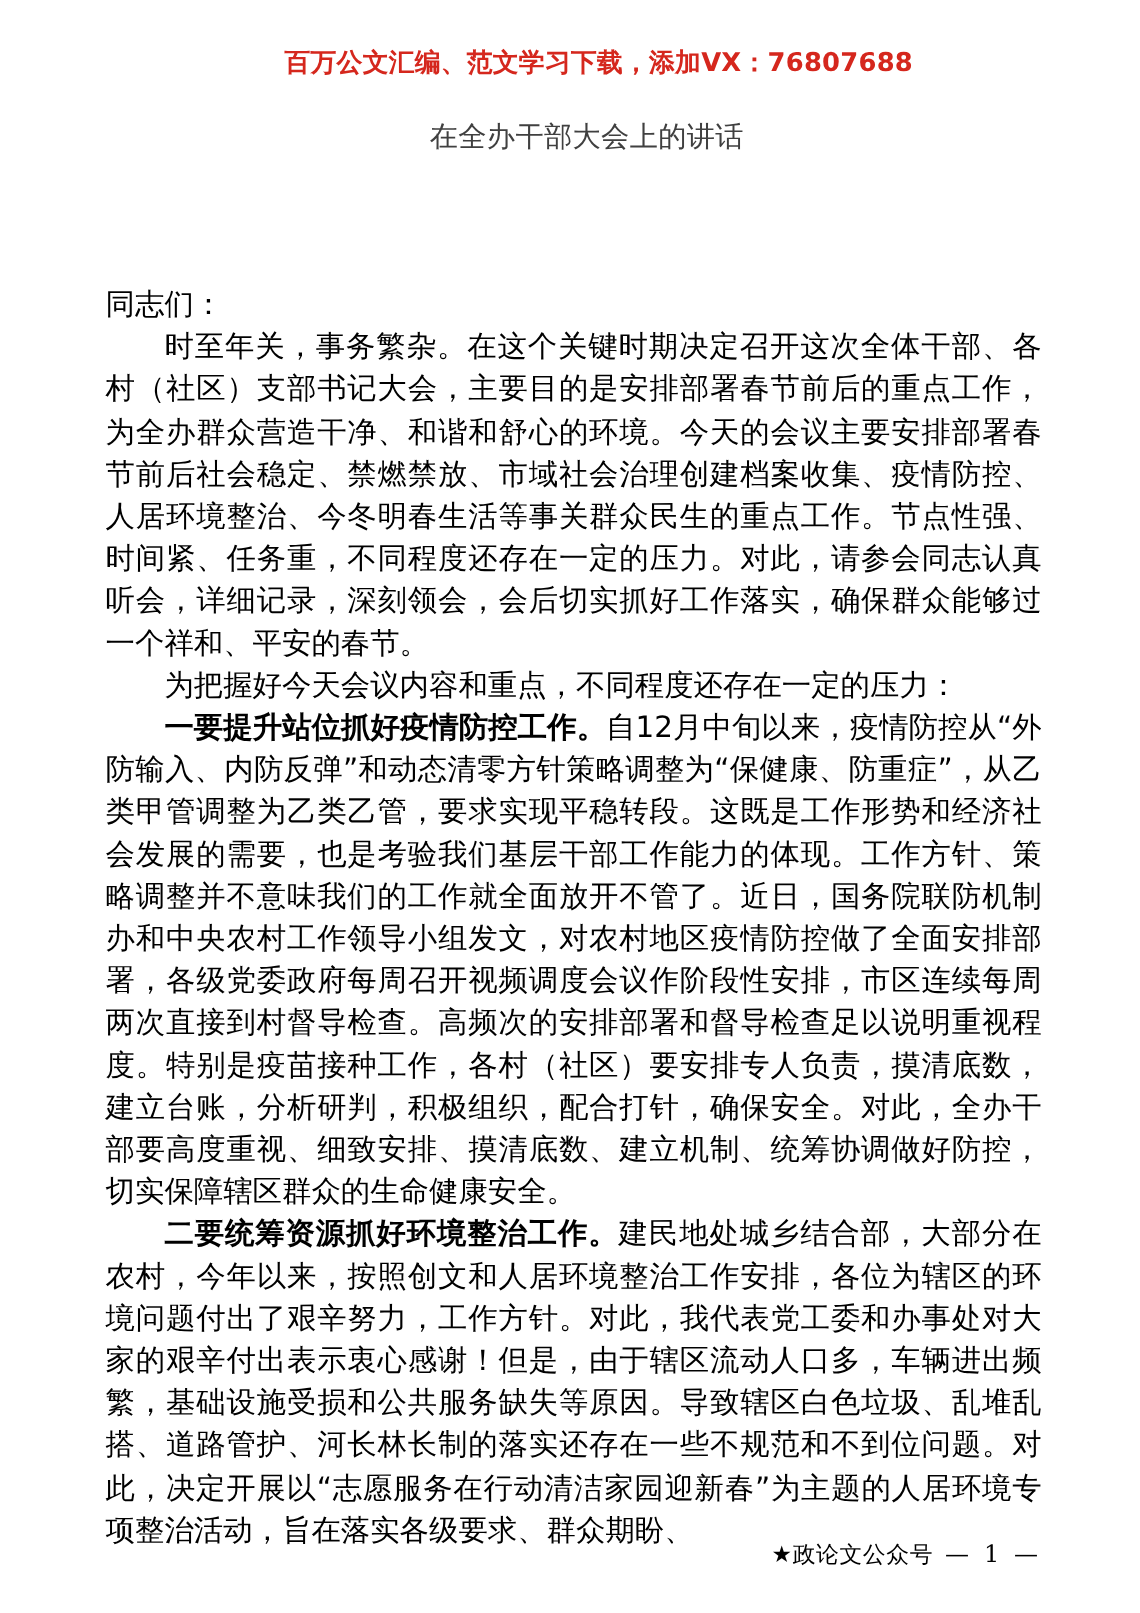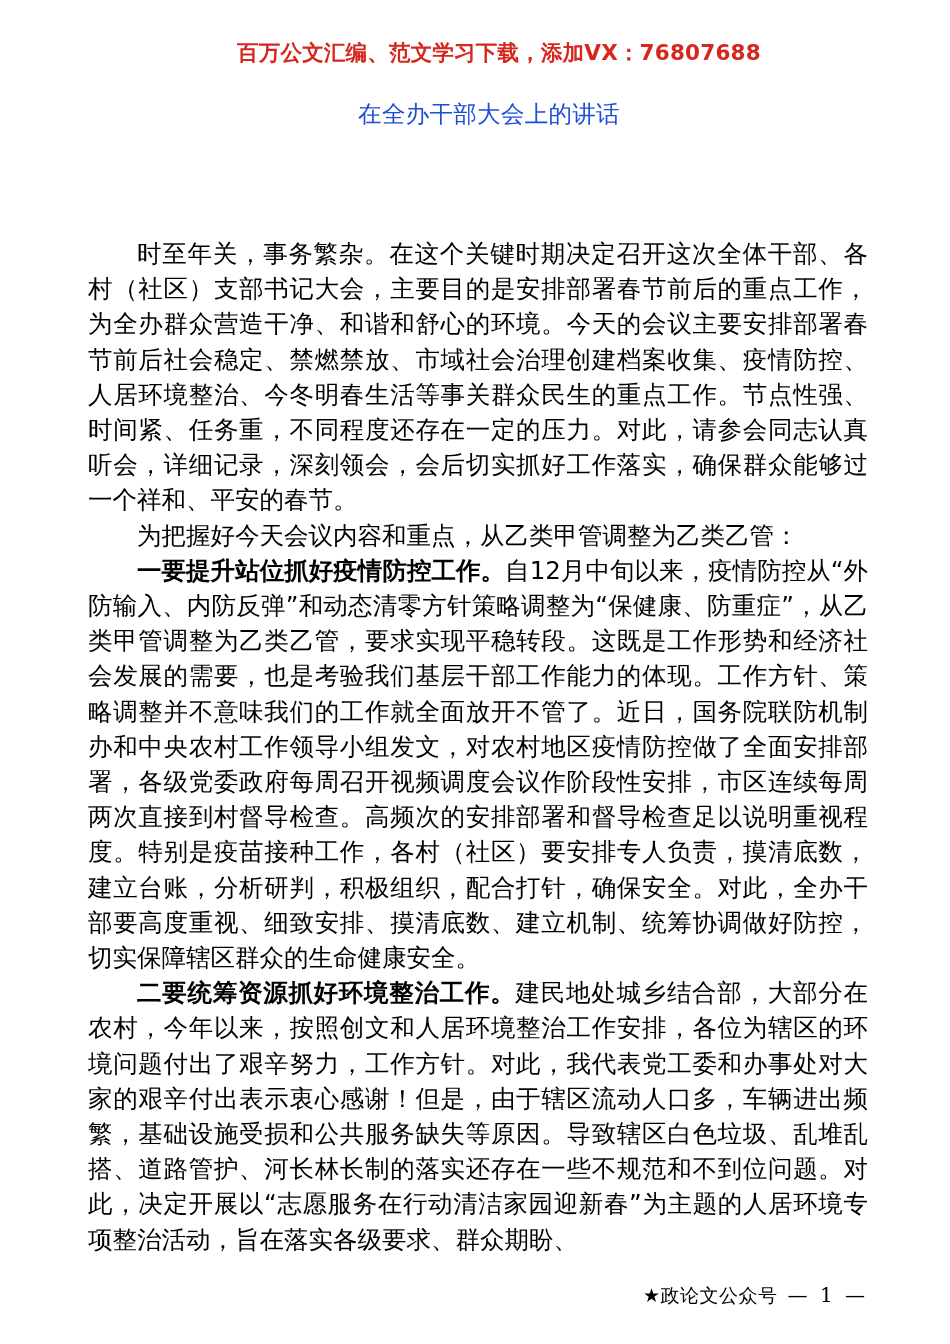--- a/index.html
+++ b/index.html
@@ -42,21 +42,21 @@
     position: absolute;
     top: 96px;
     left: 0;
     width: 950px;
     text-align: center;
   }
   .title-line {
     font-size: 23.5px;
     line-height: 37px;
     font-weight: 400;
-    color: #1d4ed8;
+    color: #404040;
     letter-spacing: 0.3px;
     padding-left: 28px;
   }
 
   
   .body-text {
     position: absolute;
     top: 236px;
     left: 88px;
     width: 780px;
@@ -112,27 +112,28 @@
 
 <div class="page">
 
   <div class="promo-banner">百万公文汇编、范文学习下载，添加VX：76807688</div>
 
   <div class="title-block">
     <div class="title-line">在全办干部大会上的讲话</div>
   </div>
 
   <div class="body-text">
+    <p class="para">同志们：</p>
 
     <p class="para indent">
       <span>时至年关，事务繁杂。在这个关键时期决定召开这次全体干部、各村（社区）支部书记大会，主要目的是安排部署春节前后的重点工作，为全办群众营造干净、和谐和舒心的环境。今天的会议主要安排部署春节前后社会稳定、禁燃禁放、市域社会治理创建档案收集、疫情防控、人居环境整治、今冬明春生活等事关群众民生的重点工作。节点性强、时间紧、任务重，不同程度还存在一定的压力。对此，请参会同志认真听会，详细记录，深刻领会，会后切实抓好工作落实，确保群众能够过一个祥和、平安的春节。</span>
     </p>
 
     <p class="para indent">
-      <span>为把握好今天会议内容和重点，从乙类甲管调整为乙类乙管：</span>
+      <span>为把握好今天会议内容和重点，不同程度还存在一定的压力：</span>
     </p>
 
     <p class="para indent">
       <b class="bold-lead">一要提升站位抓好疫情防控工作。</b><span>自12月中旬以来，疫情防控从“外防输入、内防反弹”和动态清零方针策略调整为“保健康、防重症”，从乙类甲管调整为乙类乙管，要求实现平稳转段。这既是工作形势和经济社会发展的需要，也是考验我们基层干部工作能力的体现。工作方针、策略调整并不意味我们的工作就全面放开不管了。近日，国务院联防机制办和中央农村工作领导小组发文，对农村地区疫情防控做了全面安排部署，各级党委政府每周召开视频调度会议作阶段性安排，市区连续每周两次直接到村督导检查。高频次的安排部署和督导检查足以说明重视程度。特别是疫苗接种工作，各村（社区）要安排专人负责，摸清底数，建立台账，分析研判，积极组织，配合打针，确保安全。对此，全办干部要高度重视、细致安排、摸清底数、建立机制、统筹协调做好防控，切实保障辖区群众的生命健康安全。</span>
     </p>
 
     <p class="para indent">
       <b class="bold-lead">二要统筹资源抓好环境整治工作。</b><span>建民地处城乡结合部，大部分在农村，今年以来，按照创文和人居环境整治工作安排，各位为辖区的环境问题付出了艰辛努力，工作方针。对此，我代表党工委和办事处对大家的艰辛付出表示衷心感谢！但是，由于辖区流动人口多，车辆进出频繁，基础设施受损和公共服务缺失等原因。导致辖区白色垃圾、乱堆乱搭、道路管护、河长林长制的落实还存在一些不规范和不到位问题。对此，决定开展以“志愿服务在行动清洁家园迎新春”为主题的人居环境专项整治活动，旨在落实各级要求、群众期盼、</span>
     </p>
   </div>

